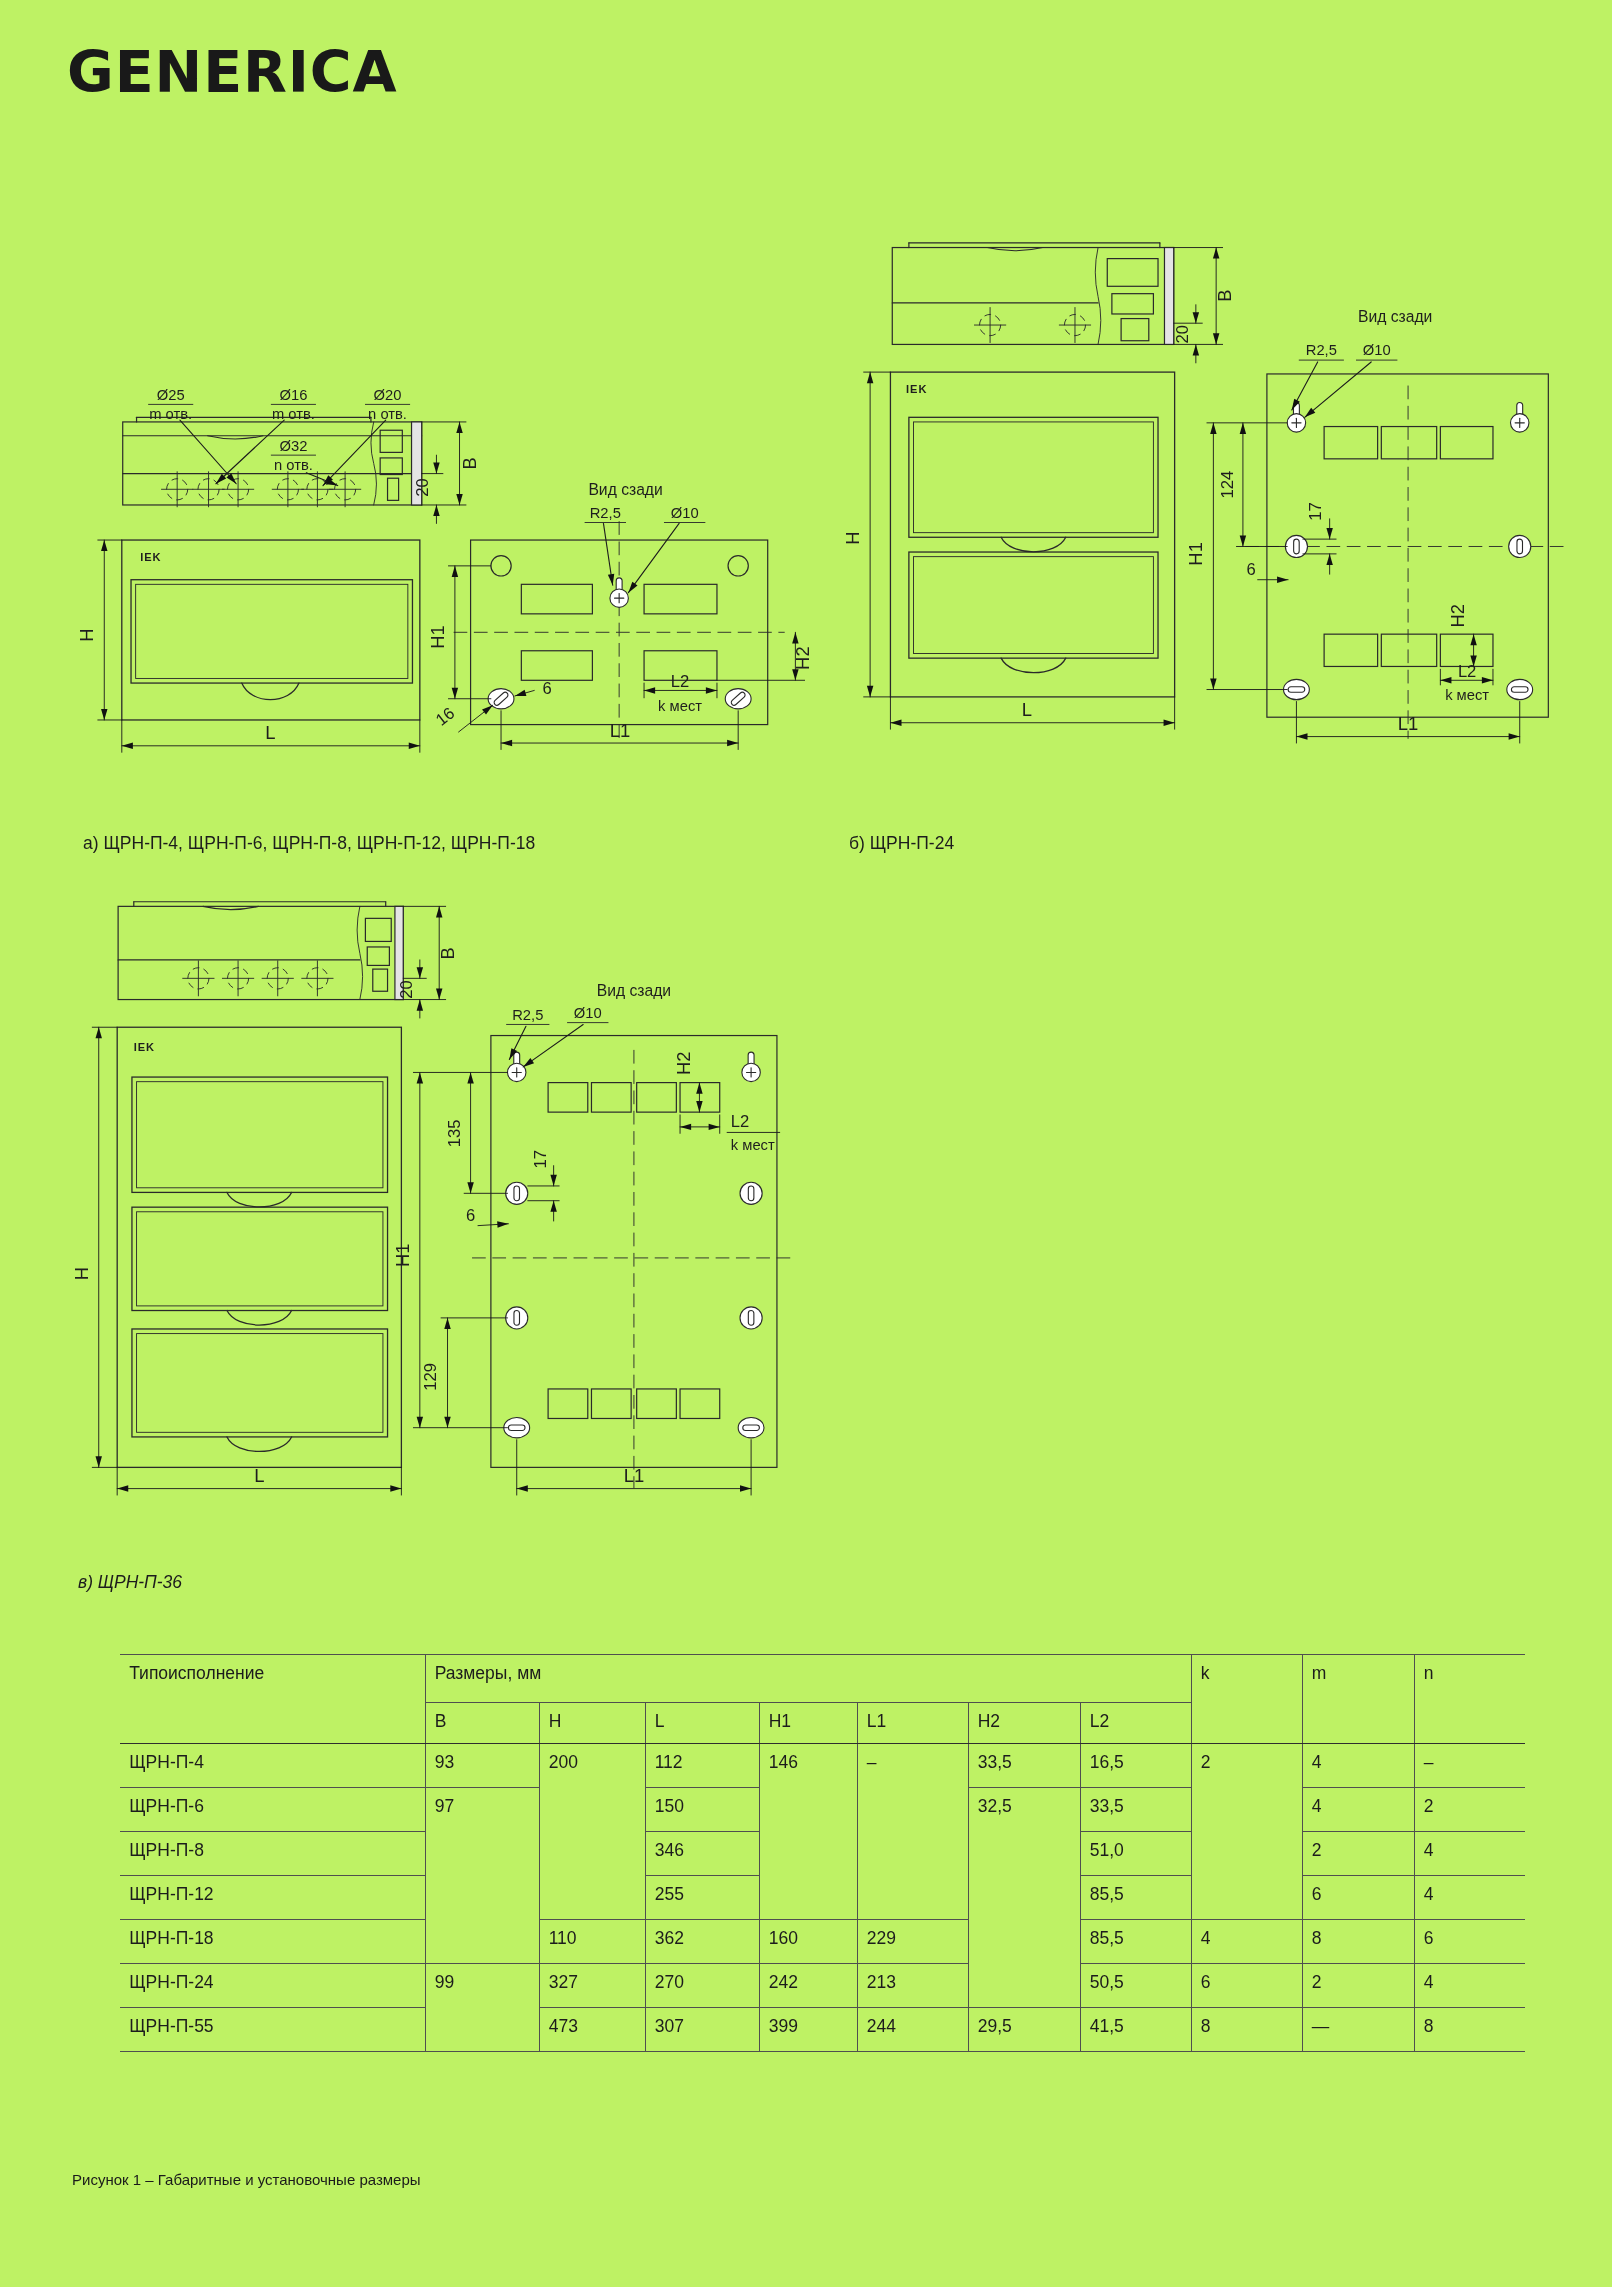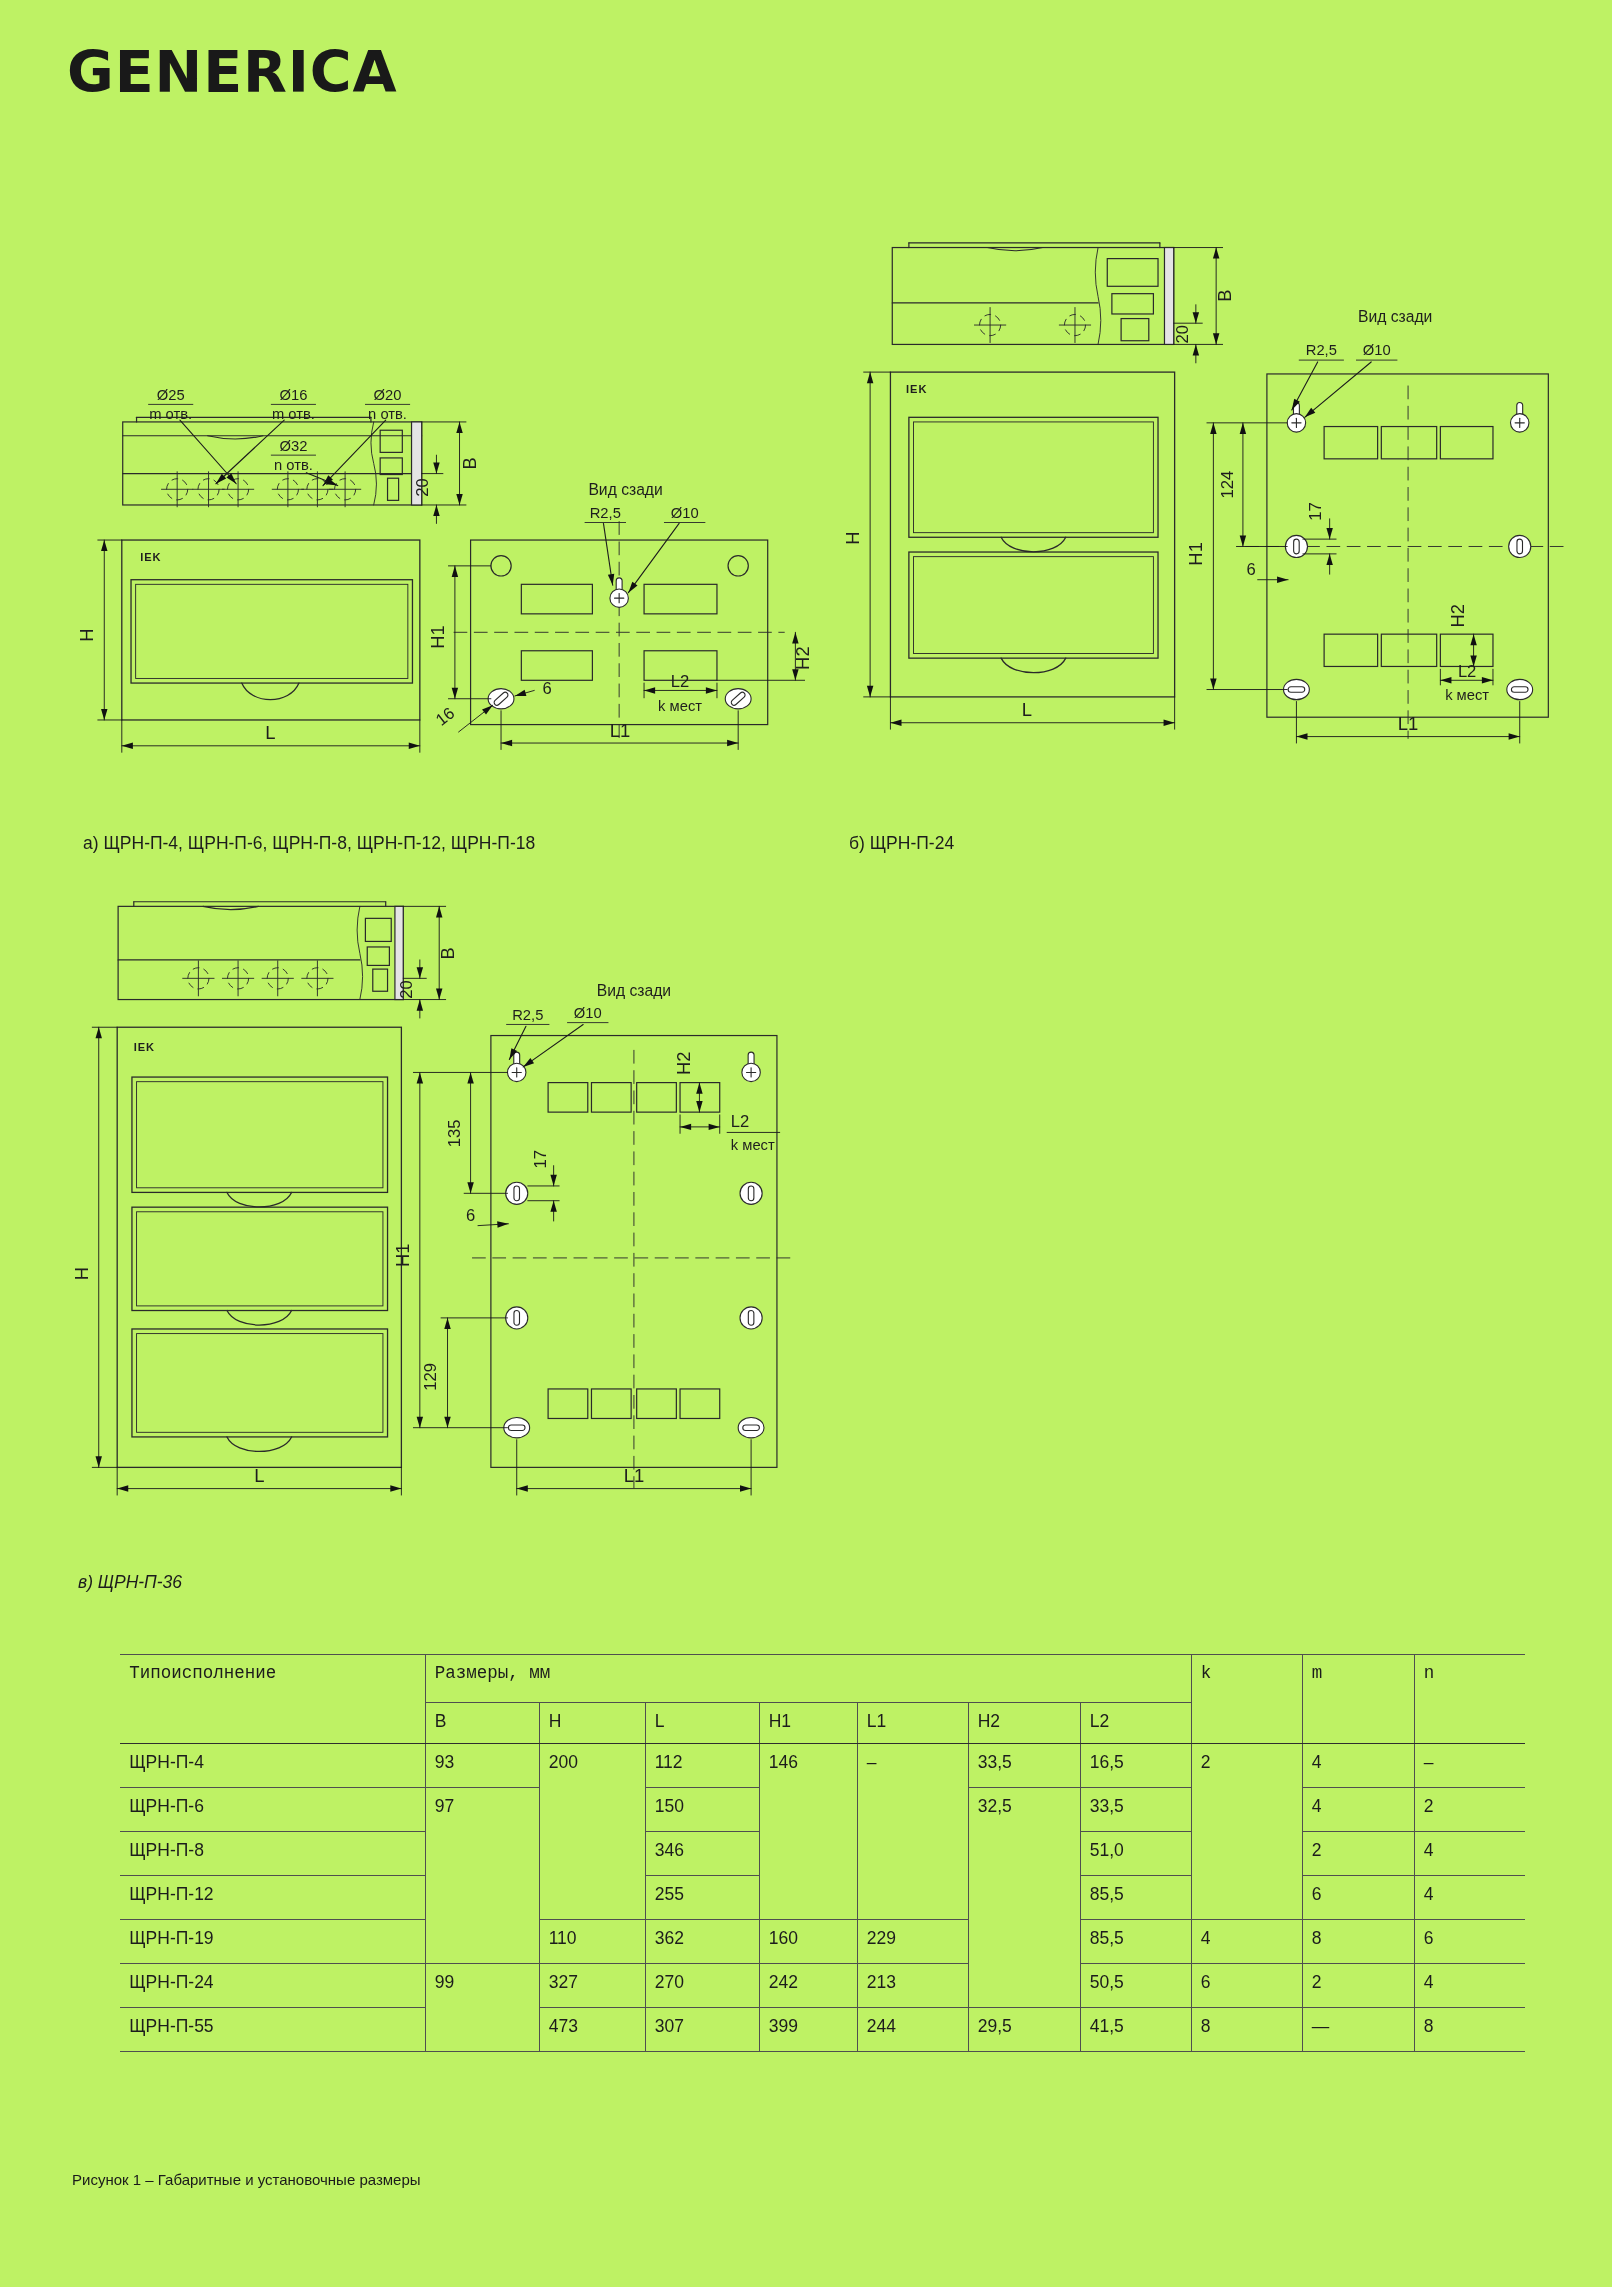--- a/index.html
+++ b/index.html
@@ -16,21 +16,21 @@
   svg text{font-family:"Liberation Sans",sans-serif;fill:#1e1e1e;}
   .t20{font-size:20px;} .t18{font-size:18px;} .t16{font-size:16px;} .t17{font-size:17px;}
   .t12{font-size:12px;font-weight:bold;letter-spacing:1px;}
   
   .dims{position:absolute;left:120px;top:1654px;border-collapse:collapse;table-layout:fixed;
         border-top:1.8px solid #2e2e2e;border-bottom:1.8px solid #2e2e2e;font-size:17.5px;}
   .dims td{border:0.9px solid #4f4f4f;border-left:0.9px solid #4f4f4f;padding:8.3px 9.2px 0 9.2px;
            vertical-align:top;text-align:left;box-sizing:border-box;overflow:hidden;}
   .dims tr td:first-child{border-left:none;}
   .dims tr td:last-child{border-right:none;}
-  .dims .h1row td{height:48px;font-family:Liberation Mono, monospace;}
+  .dims .h1row td{height:48px;}
   .dims .h2row td{height:41px;}
   .dims tbody td{height:44px;}
   .dims tbody tr:first-child td{border-top:1.8px solid #2e2e2e;}
   .dims .hspan{border-bottom:1.8px solid #2e2e2e;}
   .dims tr.thick td{border-top:1.8px solid #3a3a3a;}
 </style>
 </head>
 <body>
 
 <div class="page">
@@ -488,21 +488,21 @@
         <td>4</td>
       </tr>
       <tr>
         <td>ЩРН-П-12</td>
         <td>255</td>
         <td>85,5</td>
         <td>6</td>
         <td>4</td>
       </tr>
       <tr class="thick">
-        <td>ЩРН-П-19</td>
+        <td>ЩРН-П-18</td>
         <td>110</td>
         <td>362</td>
         <td>160</td>
         <td>229</td>
         <td>85,5</td>
         <td>4</td>
         <td>8</td>
         <td>6</td>
       </tr>
       <tr class="thick">

